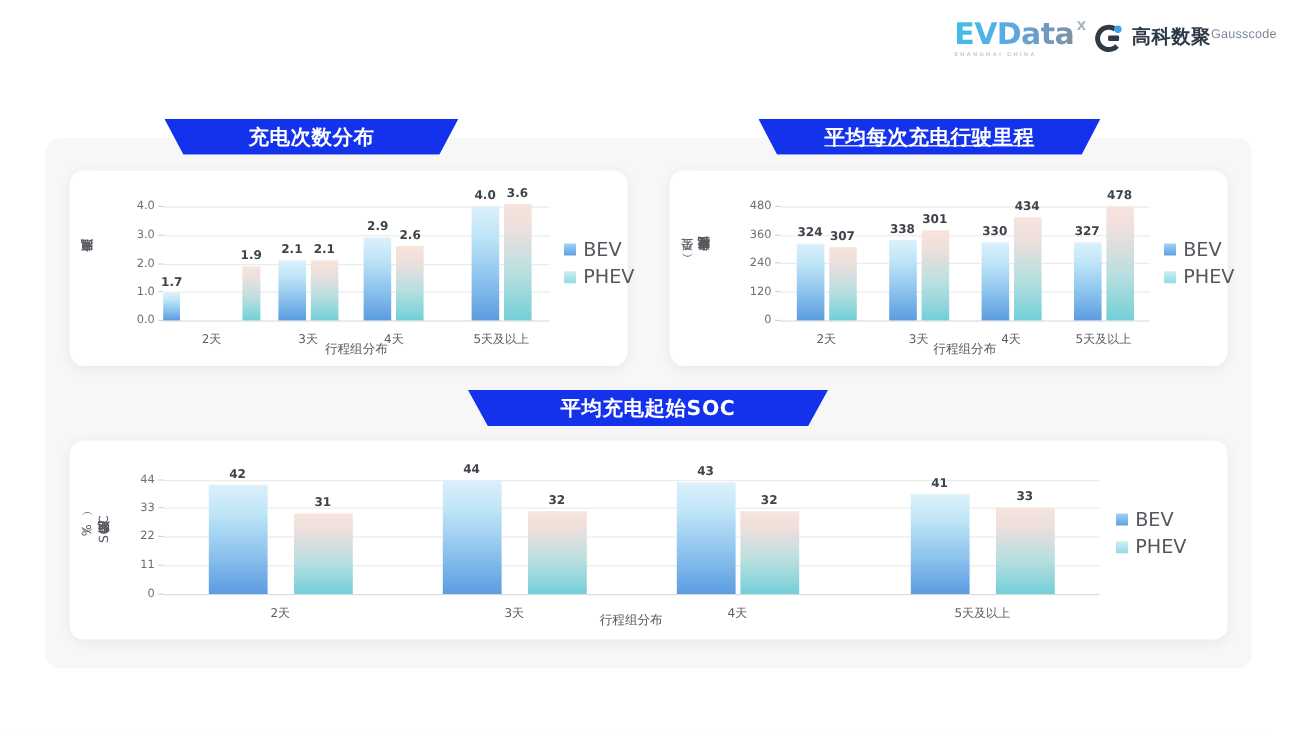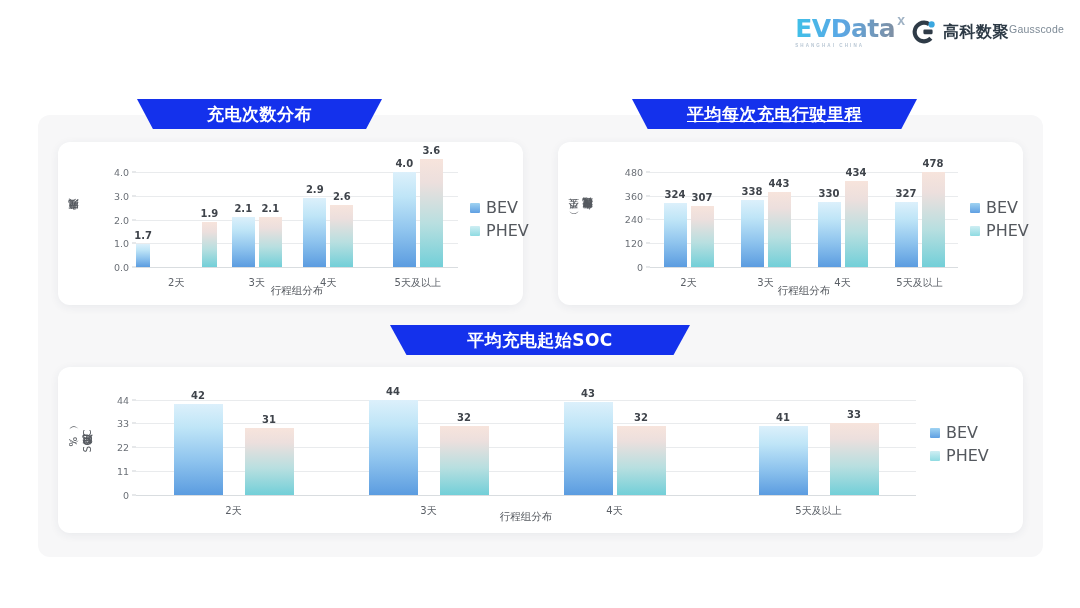--- a/index.html
+++ b/index.html
@@ -324,21 +324,21 @@
           </div>
           <div class="bar phev" style="width: 23px; height: 61.5632px;">
             <div class="bar-value">2.6</div>
           </div>
           <div class="xtick">4天</div>
         </div>
         <div class="group" style="left: 241.5px; width: 80.5px; height: 103px; gap: 4px;">
           <div class="bar bev" style="width: 23px; height: 94.7126px;">
             <div class="bar-value">4.0</div>
           </div>
-          <div class="bar phev" style="width: 23px; height: 108px;">
+          <div class="bar phev" style="width: 23px; height: 97px;">
             <div class="bar-value">3.6</div>
           </div>
           <div class="xtick">5天及以上</div>
         </div>
       </div>
       <div class="x-axis-title" style="left: 78px; top: 142px; width: 322px;">行程组分布</div>
       <div class="legend" style="left: 412px; top: 56px;">
         <div class="legend-item">
           <span class="legend-swatch bev"></span>
           <span class="legend-label">BEV</span>
@@ -380,21 +380,21 @@
           <div class="bar phev" style="width: 23px; height: 60.8096px;">
             <div class="bar-value">307</div>
           </div>
           <div class="xtick">2天</div>
         </div>
         <div class="group" style="left: 77px; width: 77px; height: 103px; gap: 4px;">
           <div class="bar bev" style="width: 23px; height: 66.95px;">
             <div class="bar-value">338</div>
           </div>
           <div class="bar phev" style="width: 23px; height: 75.4673px;">
-            <div class="bar-value">443</div>
+            <div class="bar-value">301</div>
           </div>
           <div class="xtick">3天</div>
         </div>
         <div class="group" style="left: 154px; width: 77px; height: 103px; gap: 4px;">
           <div class="bar bev" style="width: 23px; height: 65.3654px;">
             <div class="bar-value">330</div>
           </div>
           <div class="bar phev" style="width: 23px; height: 85.9654px;">
             <div class="bar-value">434</div>
           </div>
@@ -467,21 +467,21 @@
         <div class="group" style="left: 381px; width: 195px; height: 102px; gap: 4px;">
           <div class="bar bev" style="width: 49px; height: 93.3191px;">
             <div class="bar-value">43</div>
           </div>
           <div class="bar phev" style="width: 49px; height: 69.4468px;">
             <div class="bar-value">32</div>
           </div>
           <div class="xtick">4天</div>
         </div>
         <div class="group" style="left: 585px; width: 195px; height: 102px; gap: 22px;">
-          <div class="bar bev" style="width: 49px; height: 69px;">
+          <div class="bar bev" style="width: 49px; height: 83px;">
             <div class="bar-value">41</div>
           </div>
           <div class="bar phev" style="width: 49px; height: 71.617px;">
             <div class="bar-value">33</div>
           </div>
           <div class="xtick">5天及以上</div>
         </div>
       </div>
       <div class="x-axis-title" style="left: 78px; top: 143px; width: 780px;">行程组分布</div>
       <div class="legend" style="left: 872px; top: 56px;">

